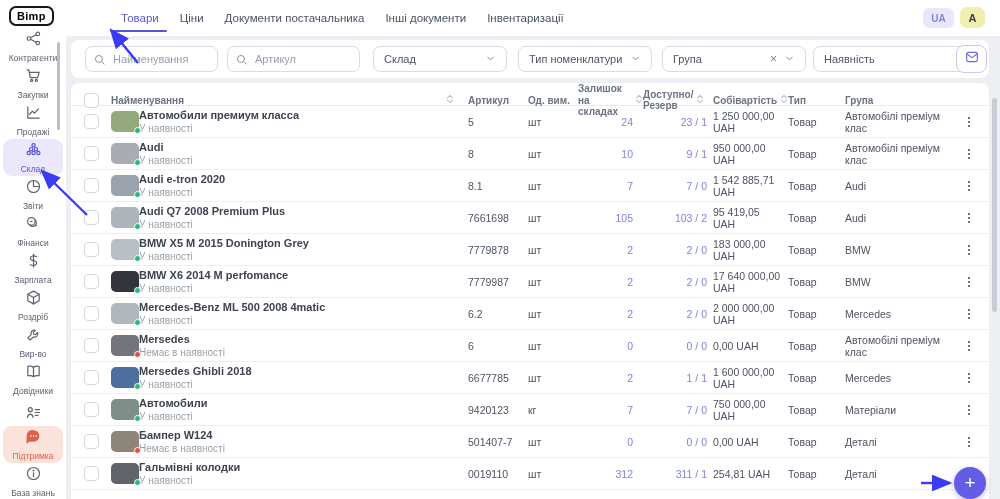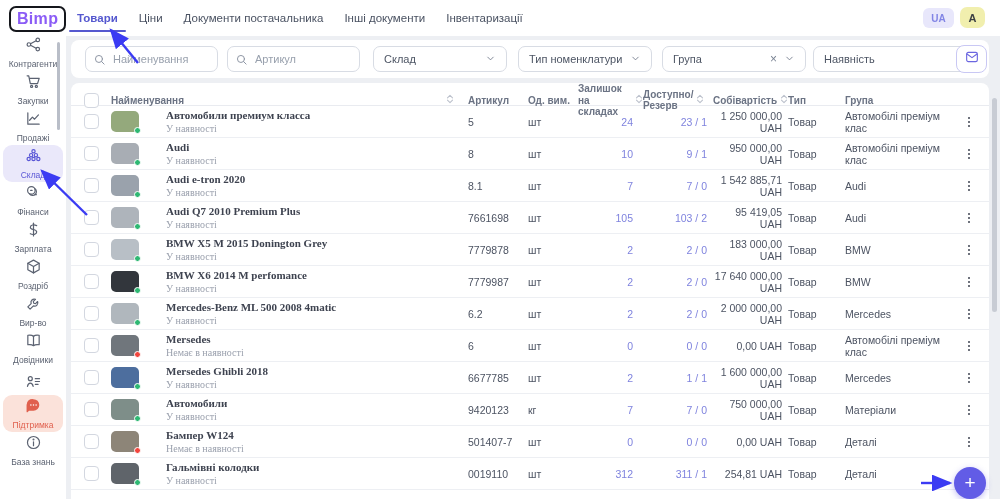--- a/index.html
+++ b/index.html
@@ -3,28 +3,28 @@
 <meta charset="utf-8">
 <style>
   * { margin:0; padding:0; box-sizing:border-box; }
   html,body { width:1000px; height:499px; overflow:hidden; }
   body { font-family:"Liberation Sans", sans-serif; background:#edeff3; position:relative; }
 
   
   .topbar { position:absolute; left:0; top:0; width:1000px; height:36px; background:#ffffff; z-index:3; }
   .tabs { position:absolute; left:75px; top:0; height:36px; display:flex; gap:17px; align-items:center; }
   .tab { position:relative; font-size:11.5px; font-weight:500; color:#4a5262; height:36px; display:flex; align-items:center; cursor:pointer; padding:0 2px; }
-  .tab.active { color:#5558cf; font-weight:700; }
+  .tab.active { color:#5558cf; font-weight:400;margin-left:44px; }
   .tab.active::after { content:""; position:absolute; left:-6px; right:-6px; bottom:4px; height:2px; background:#5558cf; border-radius:2px; }
   .badge-ua { position:absolute; right:46px; top:8px; width:31px; height:20px; background:#e8e7fb; color:#8285e5; border-radius:6px; font-size:10px; font-weight:600; display:flex; align-items:center; justify-content:center; cursor:pointer; }
   .badge-av { position:absolute; right:15px; top:7px; width:25px; height:21px; background:#f1efae; color:#3c4043; border-radius:7px; font-size:11px; font-weight:700; display:flex; align-items:center; justify-content:center; cursor:pointer; }
 
   
   .sidebar { position:absolute; left:0; top:0; width:66px; height:499px; background:#ffffff; z-index:5; }
-  .logo { display:inline-block; margin:6px 0 2px 9px; padding:2px 6px; border:2.2px solid #15171c; border-radius:7px; font-size:16px; font-weight:800; letter-spacing:.3px; color:#8b5cf6; background:#fff; }
+  .logo { display:inline-block; margin:6px 0 2px 9px; padding:2px 6px; border:2.2px solid #15171c; border-radius:7px; font-size:11px; font-weight:800; letter-spacing:.3px; color:#000000; background:#fff; }
   .side-items { display:flex; flex-direction:column; }
   .side-item { height:37px; display:flex; flex-direction:column; align-items:center; justify-content:center; gap:7px; color:#5b6271; cursor:pointer; margin:0 3px; border-radius:9px; }
   .side-item .sicon { width:17px; height:17px; display:flex; align-items:center; justify-content:center; }
   .side-item .sicon svg { width:17px; height:17px; stroke:currentColor; fill:none; stroke-width:1.7; stroke-linecap:round; stroke-linejoin:round; }
   .side-item .slabel { font-size:8.5px; line-height:1; }
   .side-item.active { background:#eae8fa; color:#5a57d6; }
   .side-item.support { background:#fbe2da; color:#e0604e; }
   .side-item.icon-only { height:28px; }
   .side-scroll { position:absolute; left:57px; top:42px; width:3px; height:88px; background:#b9bec8; border-radius:2px; }
 
@@ -47,30 +47,30 @@
   .trow, .thead { display:grid; grid-template-columns:40px 357px 60px 50px 65px 70px 75px 57px 103px 1fr; align-items:center; }
   .thead { height:23px; border-bottom:1px solid #e9ebf0; }
   .trow { height:32px; border-bottom:1px solid #edeff3; }
   .hcell { font-size:10px; font-weight:600; color:#6b7384; line-height:1.15; display:flex; align-items:center; gap:3px; }
   .hcell.wrap .lbl { max-width:56px; }
   .h-name { justify-content:space-between; padding-right:14px; }
   .sort svg { width:8px; height:12px; stroke:#bcc1cc; fill:none; stroke-width:1.5; stroke-linecap:round; stroke-linejoin:round; }
   .cell { font-size:10.5px; color:#4c5362; }
   .c-check { display:flex; justify-content:center; }
   .checkbox { width:15px; height:15px; border:1.5px solid #d3d7e0; border-radius:4px; background:#fff; cursor:pointer; display:inline-block; }
-  .c-name { display:flex; align-items:center; gap:27px;font-family:Liberation Serif, serif; }
+  .c-name { display:flex; align-items:center; gap:0; }
   .thumb { position:relative; width:28px; height:21px; border-radius:5px; flex:0 0 auto; background:#9aa0a8; }
   .dot { position:absolute; right:-2px; bottom:-2px; width:7px; height:7px; border-radius:50%; border:1.5px solid #fff; }
   .nameblock { display:flex; flex-direction:column; gap:1px; }
   .pname { font-size:11px; font-weight:700; color:#3e4350; line-height:1.1; }
   .pstatus { font-size:10px; color:#9aa0ad; line-height:1.1; }
   .num { color:#7f83de; text-align:right; cursor:pointer; }
   .c-stock { padding-right:10px; }
   .c-avail { padding-right:6px; }
-  .c-cost { text-align:right; padding-right:6px; }
+  .c-cost { padding-right:6px; }
   .c-menu { display:flex; justify-content:center; }
   .kebab { cursor:pointer; display:flex; }
   .kebab svg { width:14px; height:14px; fill:#3f4552; }
 
   
   .fab { position:absolute; left:954px; top:467px; width:32px; height:32px; border-radius:50%; background:#625ce6; color:#fff; font-size:19px; font-weight:400; display:flex; align-items:center; justify-content:center; z-index:20; cursor:pointer; box-shadow:0 2px 6px rgba(80,70,220,.35); }
   .table-scroll { position:absolute; left:992px; top:98px; width:5px; height:214px; background:#c8ccd4; border-radius:3px; z-index:6; }
   .annotations { position:absolute; left:0; top:0; z-index:30; pointer-events:none; }
 </style>
 </head>
@@ -136,20 +136,29 @@
           <svg viewBox="0 0 24 24">
             <circle cx="12" cy="6" r="2.3"></circle>
             <circle cx="8.6" cy="11.5" r="2.3"></circle>
             <circle cx="15.4" cy="11.5" r="2.3"></circle>
             <circle cx="5.2" cy="17" r="2.3"></circle>
             <circle cx="12" cy="17" r="2.3"></circle>
             <circle cx="18.8" cy="17" r="2.3"></circle>
           </svg>
         </span>
     <span class="slabel">Склад</span>
+  </div>
+      <div class="side-item">
+    <span class="sicon">
+          <svg viewBox="0 0 24 24">
+            <circle cx="12" cy="12" r="8.5"></circle>
+            <path d="M12 3.5V12h8.5"></path>
+          </svg>
+        </span>
+    <span class="slabel">Звіти</span>
   </div>
       <div class="side-item">
     <span class="sicon">
           <svg viewBox="0 0 24 24">
             <circle cx="9" cy="9" r="5.3"></circle>
             <path d="M13.6 6.3a5.3 5.3 0 1 1-7.3 7.3"></path>
             <path d="M8 9h2"></path>
             <path d="M14 15h2"></path>
           </svg>
         </span>
@@ -412,21 +421,21 @@
   </div>
       <div class="trow">
     <div class="cell c-check">
           <span class="checkbox"></span>
         </div>
     <div class="cell c-name">
       <span class="thumb" style="background: rgb(174, 180, 187);">
             <span class="dot" style="background: rgb(46, 184, 115);"></span>
           </span>
       <span class="nameblock">
-        <span class="pname">Audi Q7 2010 Premium Plus</span>
+        <span class="pname">Audi Q7 2008 Premium Plus</span>
         <span class="pstatus">У наявності</span>
       </span>
     </div>
     <div class="cell c-sku">7661698</div>
     <div class="cell c-unit">шт</div>
     <div class="cell c-stock num">105</div>
     <div class="cell c-avail num">103 / 2</div>
     <div class="cell c-cost">95 419,05 UAH</div>
     <div class="cell c-type">Товар</div>
     <div class="cell c-group">Audi</div>

